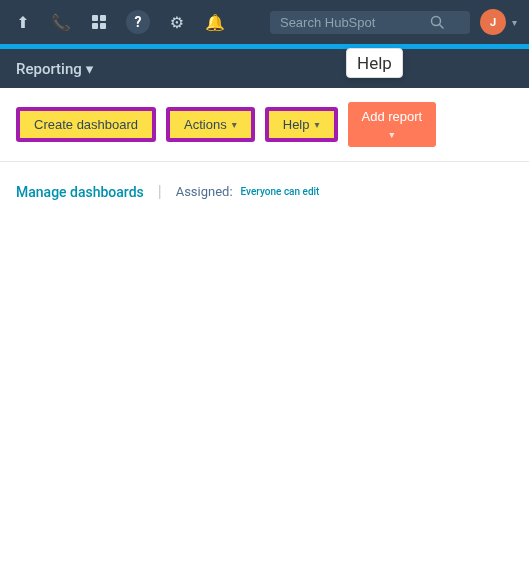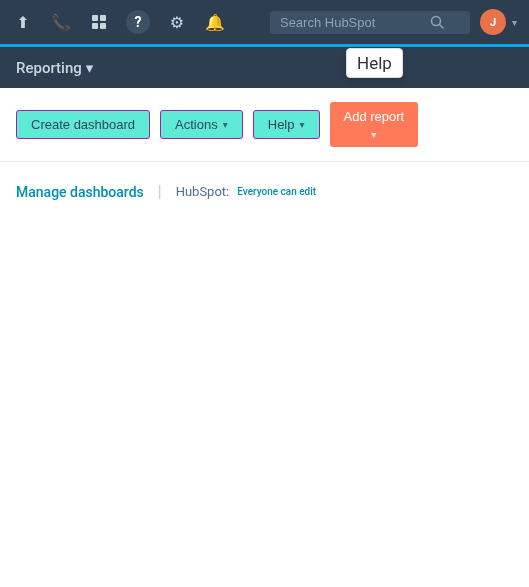--- a/index.html
+++ b/index.html
@@ -87,21 +87,21 @@
     }
     .search-input::placeholder { color: #8fa3b1; }
 
     
     .subnav {
       background: #2d3e50;
       height: 44px;
       display: flex;
       align-items: center;
       padding: 0 16px;
-      border-top: 3px solid #0ea5e9;
+      border-top: 5px solid #0ea5e9;
     }
     .subnav-title {
       color: #c8d6e0;
       font-size: 15px;
       font-weight: 500;
       display: flex;
       align-items: center;
       gap: 4px;
       cursor: pointer;
     }
@@ -109,22 +109,22 @@
     
     .toolbar {
       background: white;
       padding: 14px 16px;
       display: flex;
       align-items: center;
       gap: 10px;
       border-bottom: 1px solid #e5e8eb;
     }
     .btn-outline {
-      border: 1px solid #a21caf;
-      background: #5eead4;
+      border: 4px solid #a21caf;
+      background: #fde047;
       color: #33475b;
       border-radius: 3px;
       padding: 6px 14px;
       font-size: 13px;
       cursor: pointer;
       display: flex;
       align-items: center;
       gap: 5px;
     }
     .btn-primary {
@@ -261,21 +261,21 @@
   <button class="btn-primary">
     <span>Add report</span>
     <span class="btn-caret">▾</span>
   </button>
 </div>
 
 <div class="main-content">
   <div class="manage-dashboards-row">
     <a class="manage-dashboards-link">Manage dashboards</a>
     <span class="separator">|</span>
-    <span class="assigned-label">HubSpot:</span>
+    <span class="assigned-label">Assigned:</span>
     <span class="assigned-value">Everyone can edit</span>
   </div>
 </div>
 
 <div class="content-area" style="height: 350px; background: white;">
 </div>
 
 <div style="position: relative; background: white; padding: 8px 16px; height: 40px; display: flex; align-items: center;">
   <span style="color:#516f90; font-size:13px;">rame.</span>
 </div>

